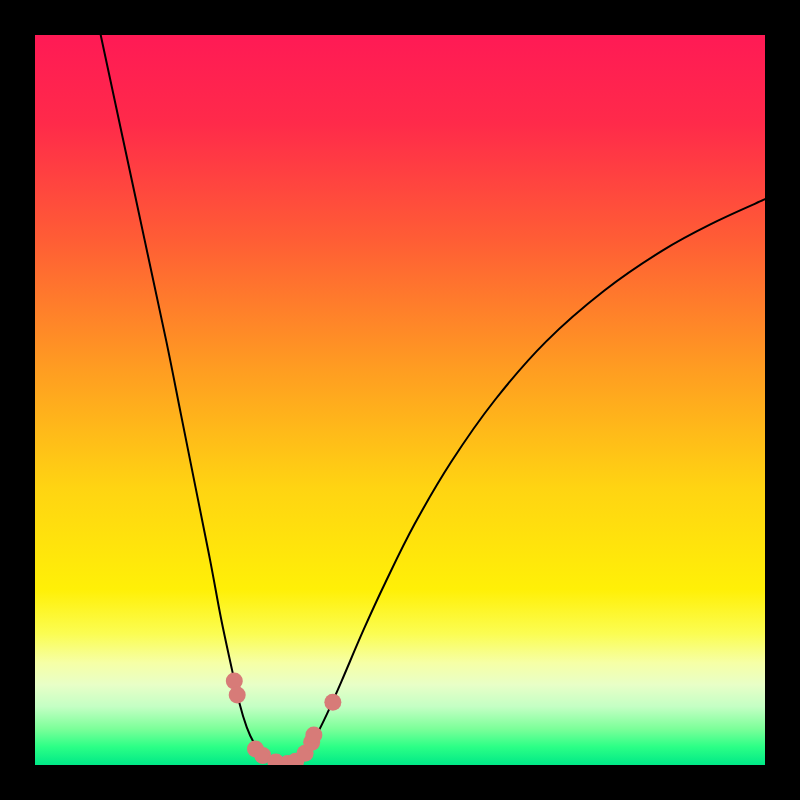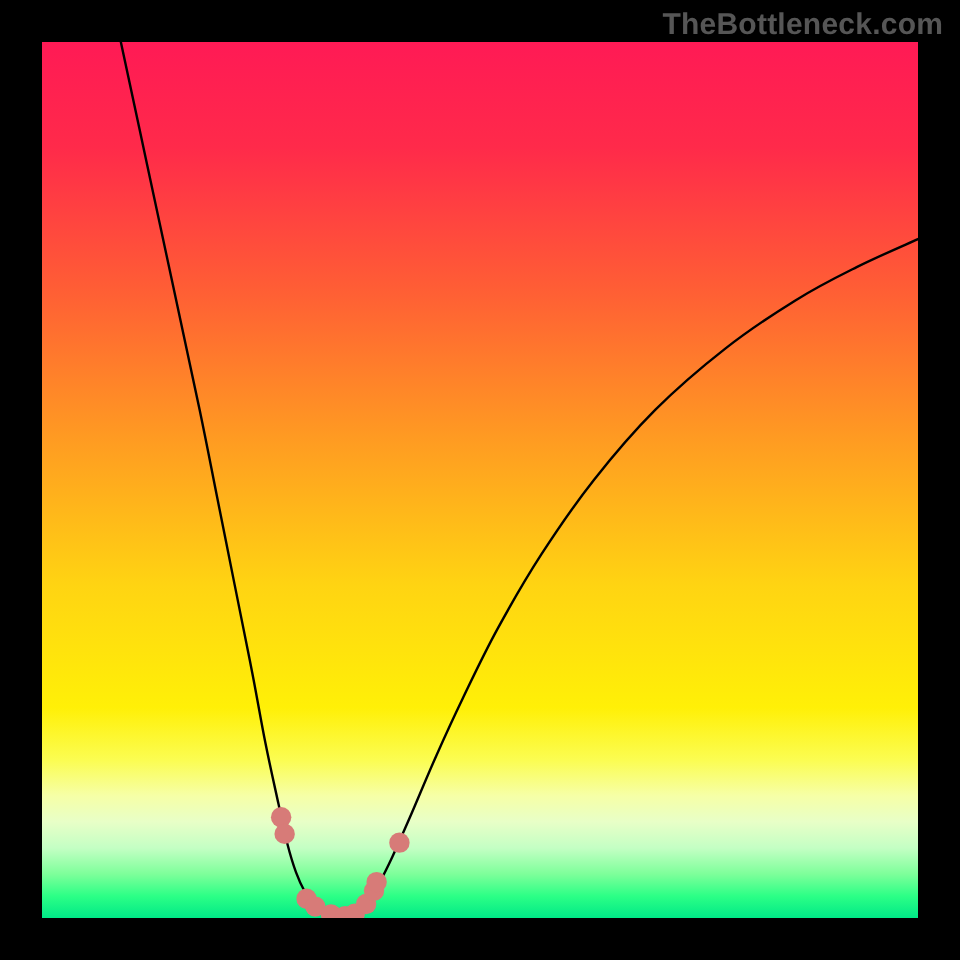--- a/index.html
+++ b/index.html
@@ -33,21 +33,20 @@
     top: 0;
     z-index: 10;
     display: block;
   }
 </style>
 </head>
 <body>
 
 <div class="canvas-wrap">
 
-  <div class="watermark">TheBottleneck.com</div>
 
   <svg id="chart-svg" width="800" height="800" viewBox="0 0 800 800">
     <defs>
       <linearGradient id="bg-grad" x1="0" y1="0" x2="0" y2="1">
           <stop offset="0%" stop-color="#ff1a55"></stop>
           <stop offset="12%" stop-color="#ff2a4a"></stop>
           <stop offset="28.000000000000004%" stop-color="#ff5d35"></stop>
           <stop offset="45%" stop-color="#ff9a22"></stop>
           <stop offset="62%" stop-color="#ffd412"></stop>
           <stop offset="76%" stop-color="#fff007"></stop>

